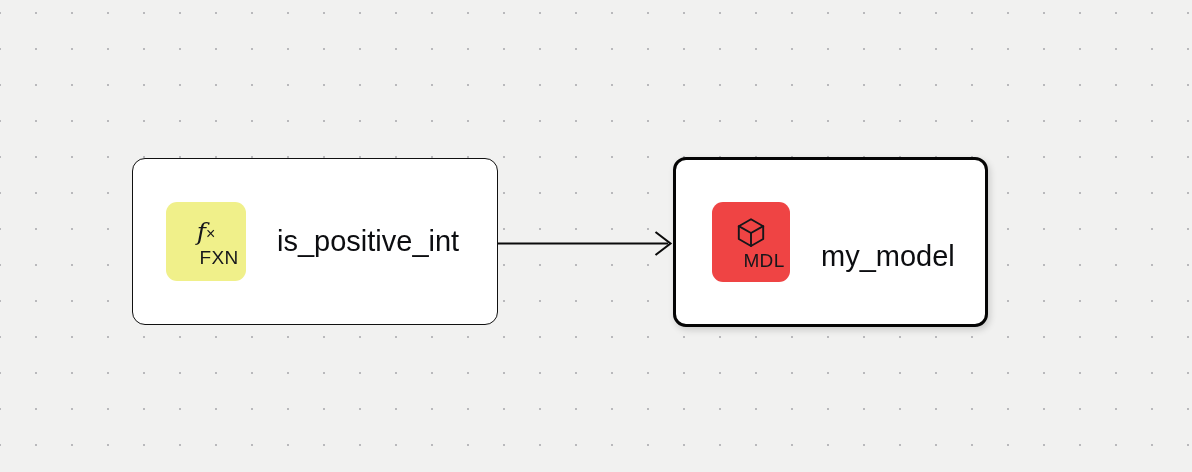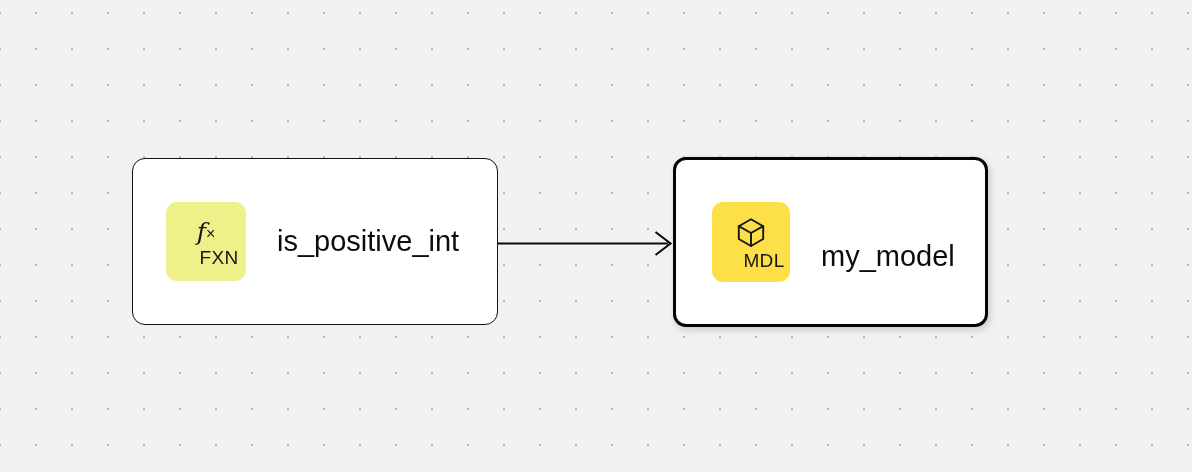--- a/index.html
+++ b/index.html
@@ -77,21 +77,21 @@
     width: 80px;
     height: 79px;
     margin-left: 33px;
     background: #f0f08a;
   }
 
   .badge.mdl-badge {
     width: 78px;
     height: 80px;
     margin-left: 36px;
-    background: #fde047;
+    background: #ef4444;
   }
 
   .badge-glyph {
     display: flex;
     align-items: center;
     justify-content: center;
     line-height: 1;
   }
 
   .badge.fxn-badge .badge-glyph {

